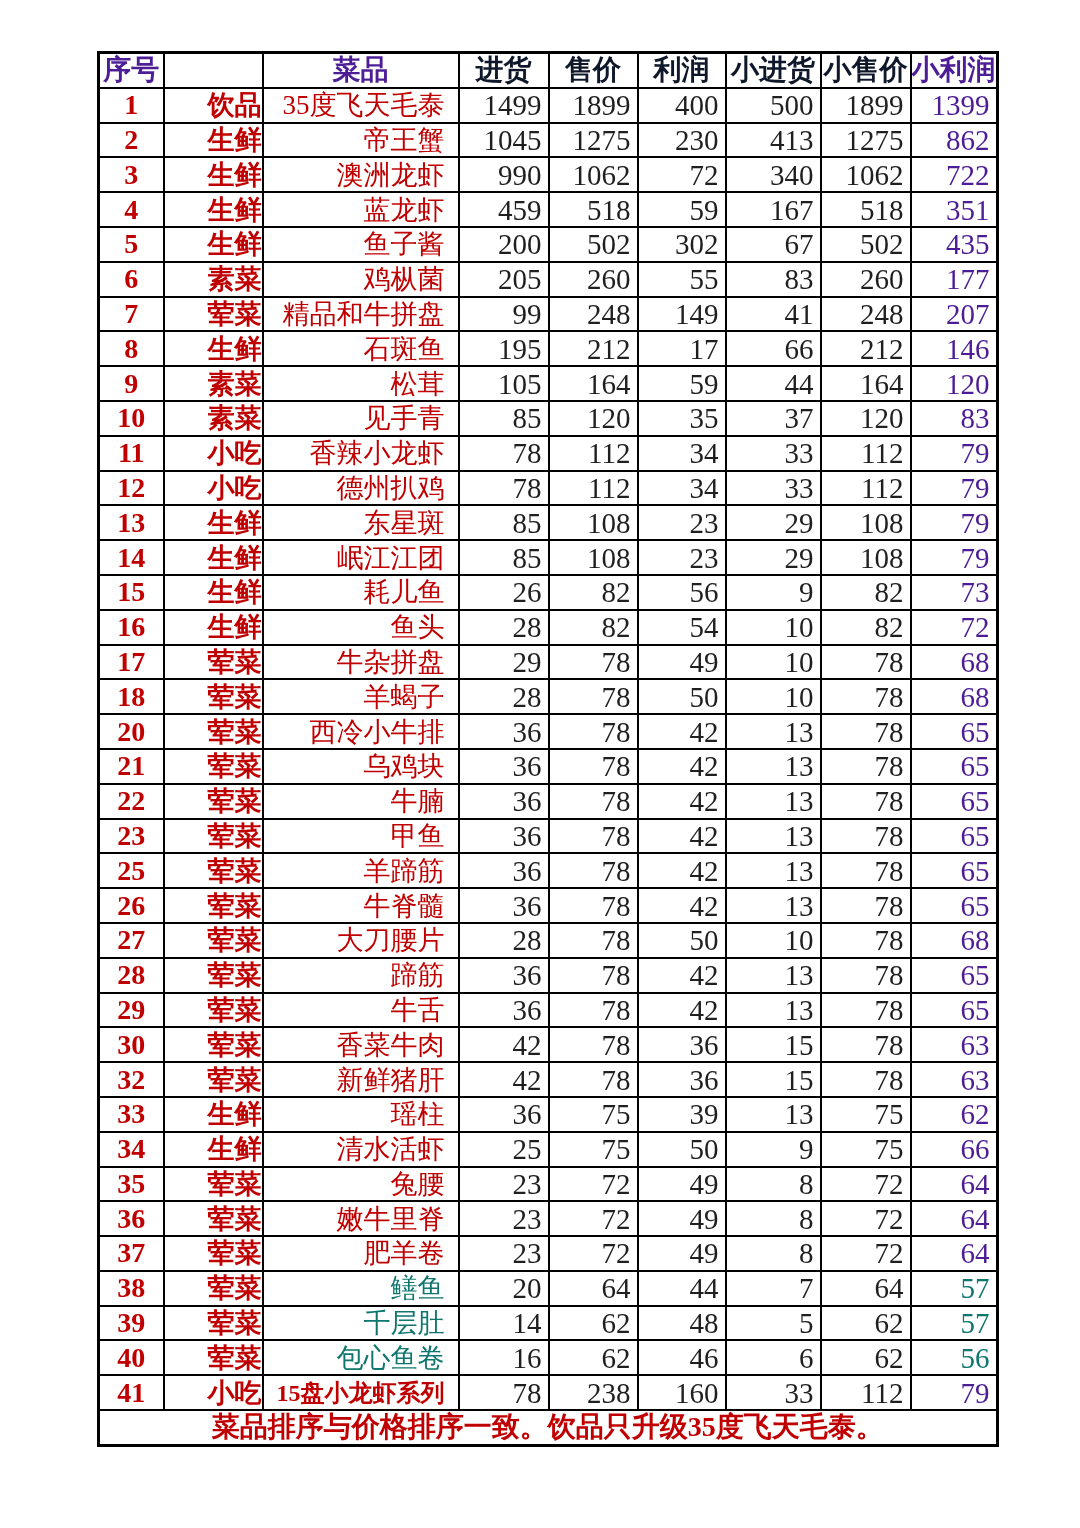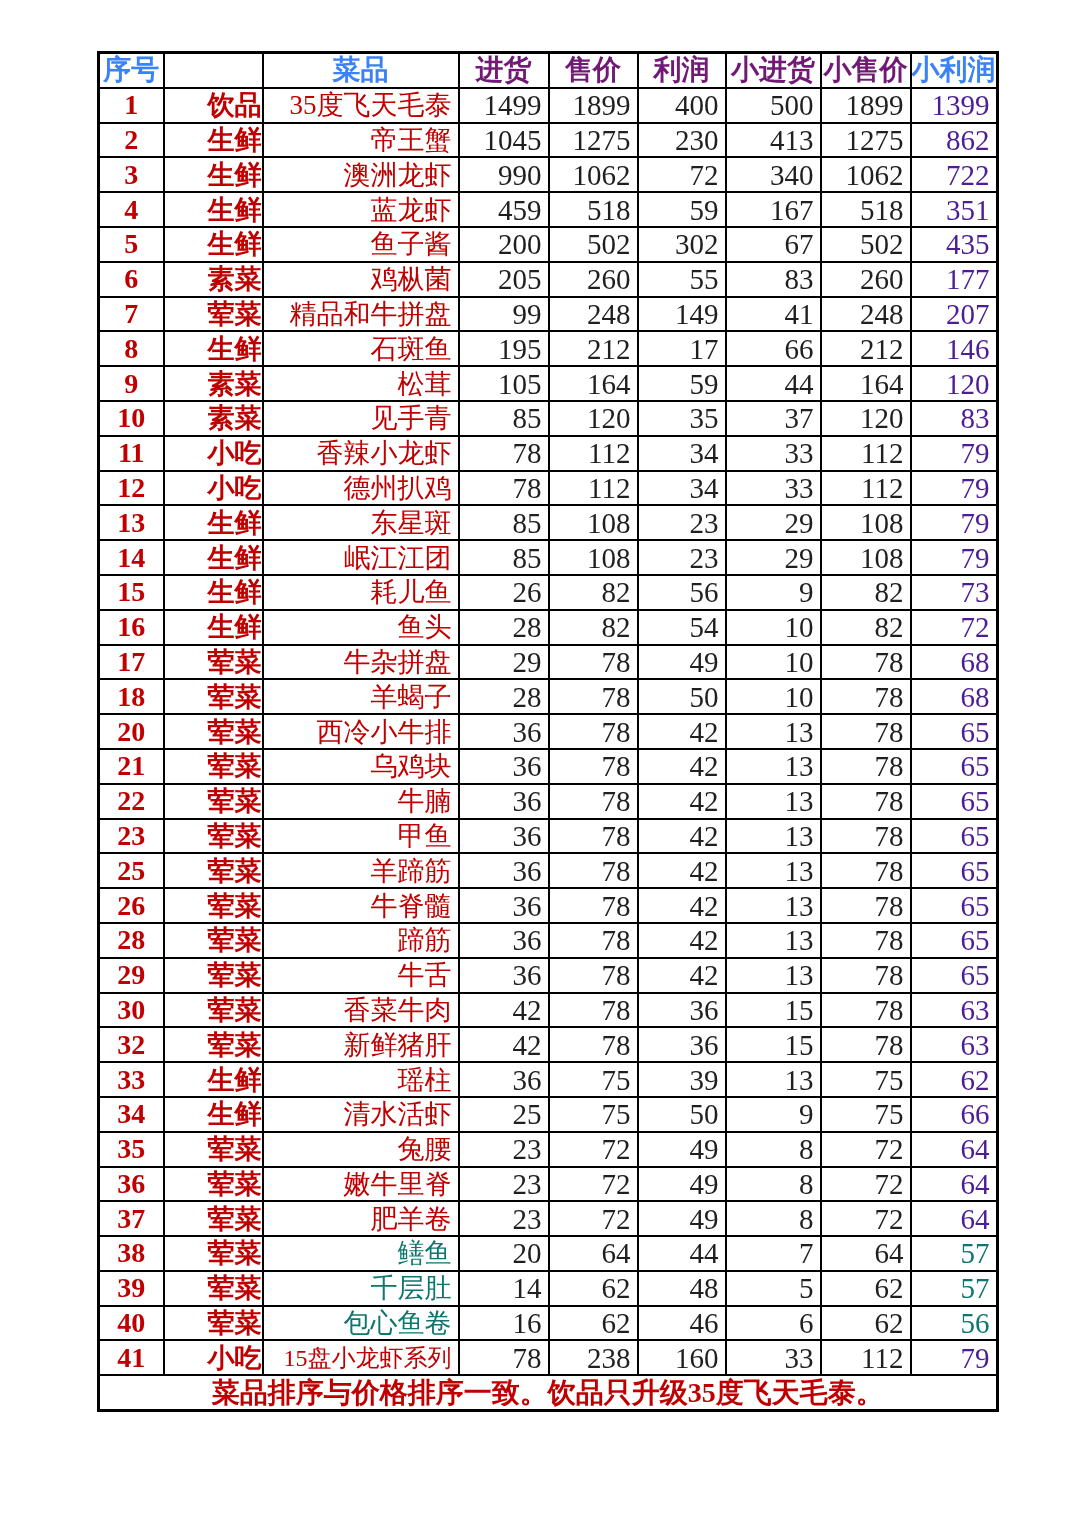--- a/index.html
+++ b/index.html
@@ -26,43 +26,43 @@
     height: 32.8px;
     line-height: 32px;
     white-space: nowrap;
     overflow: hidden;
     vertical-align: middle;
   }
   thead th {
     font-weight: bold;
     font-size: 28px;
     text-align: center;
-    color: #701a75;
-  }
-  thead th.red { color: #3b82f6; }
+    color: #0f172a;
+  }
+  thead th.red { color: #4c1d95; }
   td.no {
     text-align: center;
     color: #c00000;
     font-weight: bold;
     font-size: 28px;
   }
   td.cat {
     text-align: right;
     color: #c00000;
     font-weight: bold;
     font-size: 27px;
     padding-left: 43px;
   }
   td.dish {
     text-align: right;
-    padding-right: 6px;
+    padding-right: 13px;
     color: #c00000;
     font-size: 27px;
   }
-  td.dish.tight { font-size: 24px; }
+  td.dish.tight { font-size: 24px; font-weight: bold; }
   td.num {
     text-align: right;
     padding-right: 6px;
     color: #1f1f1f;
     font-size: 29px;
   }
   td.sprofit { color: #4c1d95; }
   td.muted { color: #0f766e; }
   tfoot td {
     text-align: center;
@@ -359,20 +359,31 @@
     <td class="cat">荤菜</td>
     <td class="dish">牛脊髓</td>
     <td class="num">36</td>
     <td class="num">78</td>
     <td class="num">42</td>
     <td class="num">13</td>
     <td class="num">78</td>
     <td class="num sprofit">65</td>
   </tr>
         <tr>
+    <td class="no">27</td>
+    <td class="cat">荤菜</td>
+    <td class="dish">大刀腰片</td>
+    <td class="num">28</td>
+    <td class="num">78</td>
+    <td class="num">50</td>
+    <td class="num">10</td>
+    <td class="num">78</td>
+    <td class="num sprofit">68</td>
+  </tr>
+        <tr>
     <td class="no">28</td>
     <td class="cat">荤菜</td>
     <td class="dish">蹄筋</td>
     <td class="num">36</td>
     <td class="num">78</td>
     <td class="num">42</td>
     <td class="num">13</td>
     <td class="num">78</td>
     <td class="num sprofit">65</td>
   </tr>

